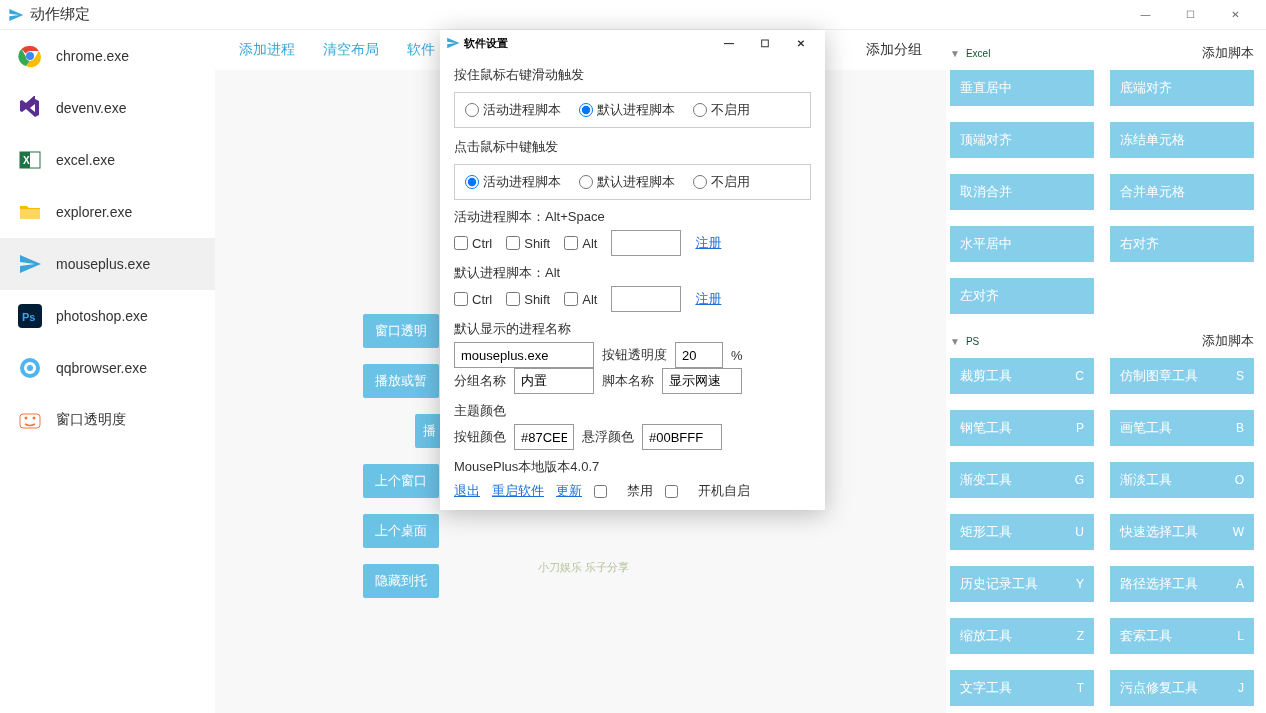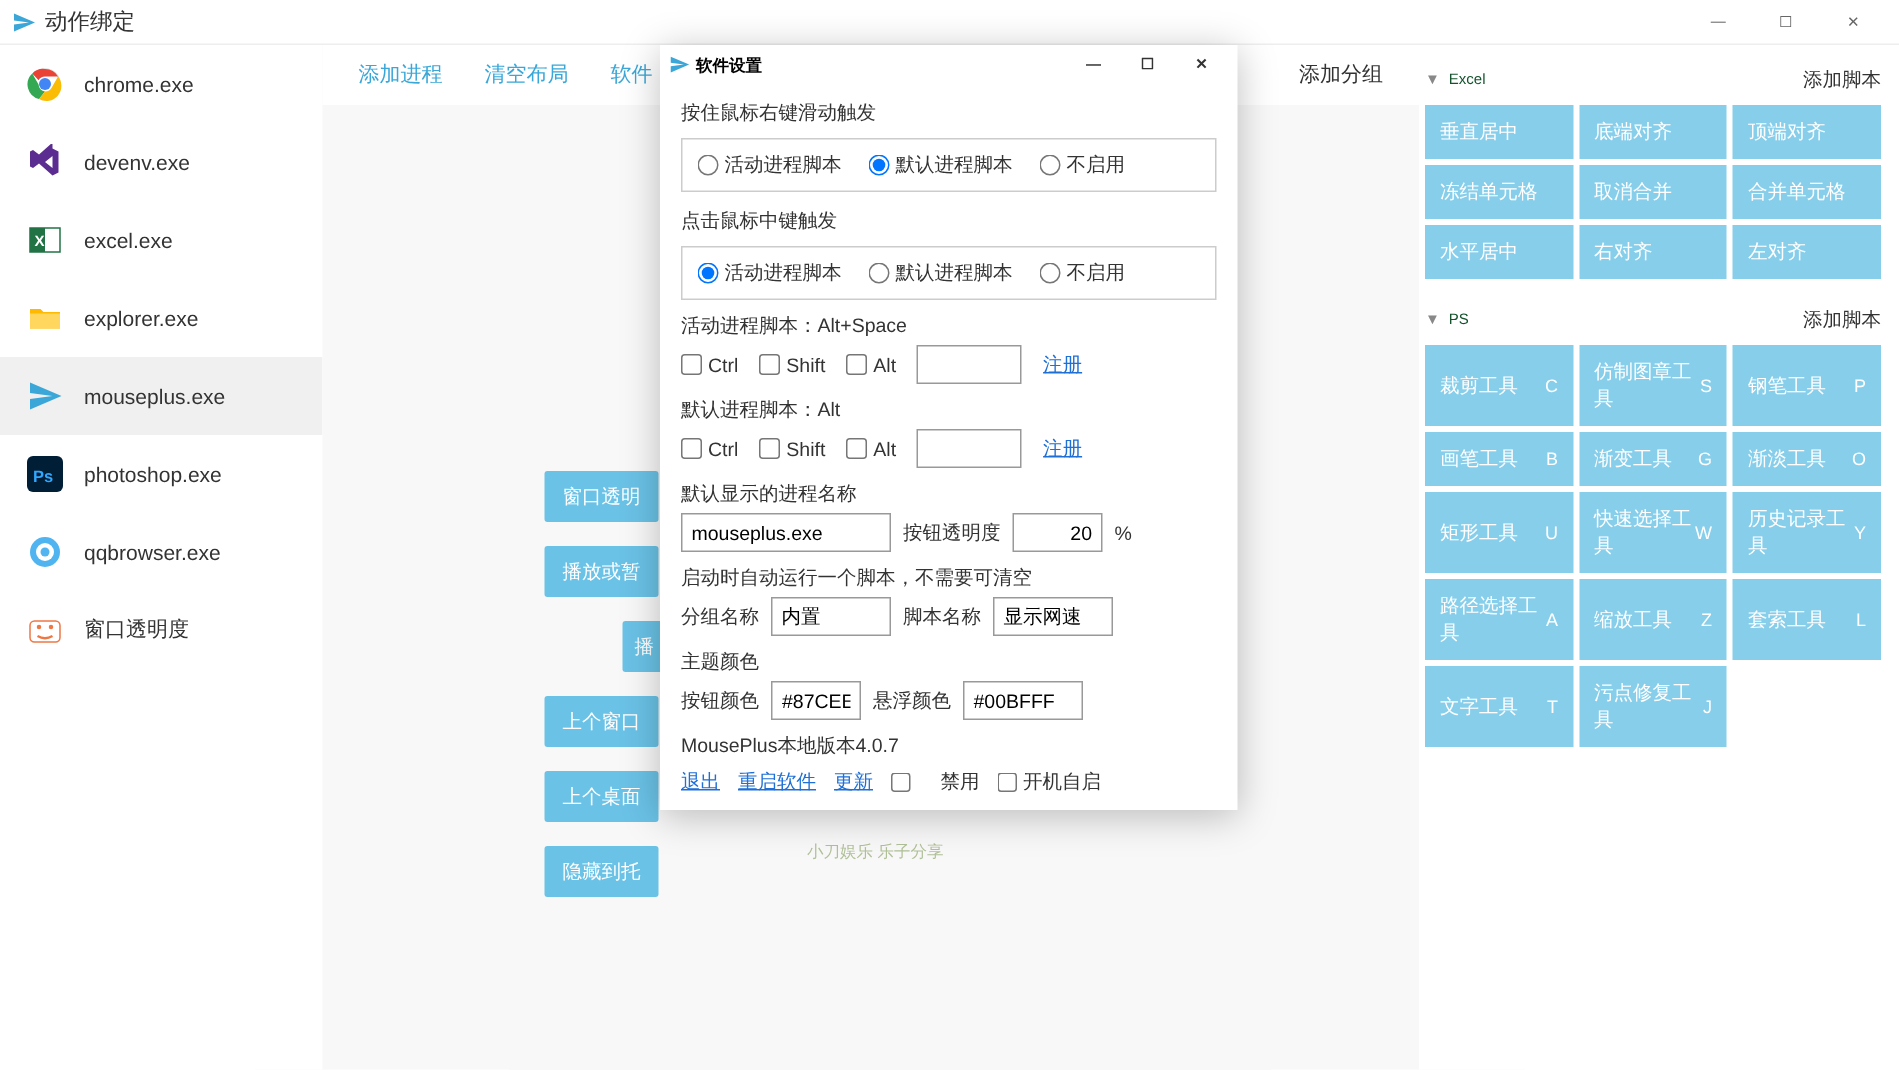--- a/index.html
+++ b/index.html
@@ -28,21 +28,21 @@
 .center-header .hdr-link { cursor: pointer; }
 .center-body { flex: 1; position: relative; padding: 20px; }
 .action-btn { position: absolute; background: #6ac2e6; color: #fff; padding: 8px 12px; font-size: 13px; border-radius: 2px; cursor: pointer; border: none; white-space: nowrap; }
 
 
 .right-panel { width: 320px; background: #fff; padding: 6px 12px 0 4px; overflow-y: auto; }
 .group-header { display: flex; align-items: center; height: 34px; gap: 6px; }
 .group-header .chev { font-size: 10px; color: #888; }
 .group-header .gname { font-size: 10px; color: #14532d; flex: 1; font-weight: 500; }
 .group-header .add-script { font-size: 13px; color: #333; cursor: pointer; }
-.script-grid { display: grid; grid-template-columns: 1fr 1fr 1fr; gap: 4px; margin-bottom: 10px; }
+.script-grid { display: grid; grid-template-columns: 1fr 1fr; gap: 16px; margin-bottom: 10px; }
 .script-btn { background: #87ceeb; color: #fff; padding: 9px 10px; font-size: 13px; cursor: pointer; display: flex; justify-content: space-between; align-items: center; }
 .script-btn .key { font-size: 12px; }
 
 
 .settings-dialog { position: absolute; left: 440px; top: 30px; width: 385px; background: #fff; box-shadow: 0 4px 24px rgba(0,0,0,0.25); z-index: 100; }
 .settings-titlebar { height: 26px; display: flex; align-items: center; padding: 0 6px; font-weight: bold; }
 .settings-titlebar .app-icon { width: 14px; height: 14px; margin-right: 4px; }
 .settings-titlebar .stitle { font-size: 11px; flex: 1; }
 .settings-titlebar .swin-btn { width: 36px; height: 26px; display: flex; align-items: center; justify-content: center; cursor: pointer; font-size: 10px; color: #333; }
 .settings-body { padding: 10px 14px; font-size: 13px; color: #333; }
@@ -367,25 +367,24 @@
           <span>Alt</span>
         </label>
       <input class="text-input" style="width: 70px;">
       <span class="link">注册</span>
     </div>
 
     <div class="plain-label">默认显示的进程名称</div>
     <div class="row">
       <input class="text-input" style="width: 140px;" value="mouseplus.exe">
       <span>按钮透明度</span>
-      <input class="text-input" style="width: 60px; text-align: right;" value="20">
+      <input class="text-input" style="width: 48px; text-align: left;" value="20">
       <span>%</span>
     </div>
 
-    <div class="plain-label">启动时自动运行一个脚本，不需要可清空</div>
     <div class="row">
       <span>分组名称</span>
       <input class="text-input" style="width: 80px;" value="内置">
       <span>脚本名称</span>
       <input class="text-input" style="width: 80px;" value="显示网速">
     </div>
 
     <div class="plain-label">主题颜色</div>
     <div class="row">
       <span>按钮颜色</span>
@@ -396,21 +395,21 @@
 
     <div class="plain-label">MousePlus本地版本4.0.7</div>
     <div class="bottom-row">
       <span class="link">退出</span>
       <span class="link">重启软件</span>
       <span class="link">更新</span>
       <label style="display:flex;align-items:center;gap:20px">
           <input type="checkbox" style="">
           <span>禁用</span>
         </label>
-      <label style="display:flex;align-items:center;gap:4px">
+      <label style="display:flex;align-items:center;gap:20px">
           <input type="checkbox" style="">
           <span>开机自启</span>
         </label>
     </div>
   </div>
 </div>
 
 <div class="watermark">小刀娱乐 乐子分享</div>
 
 </body></html>

